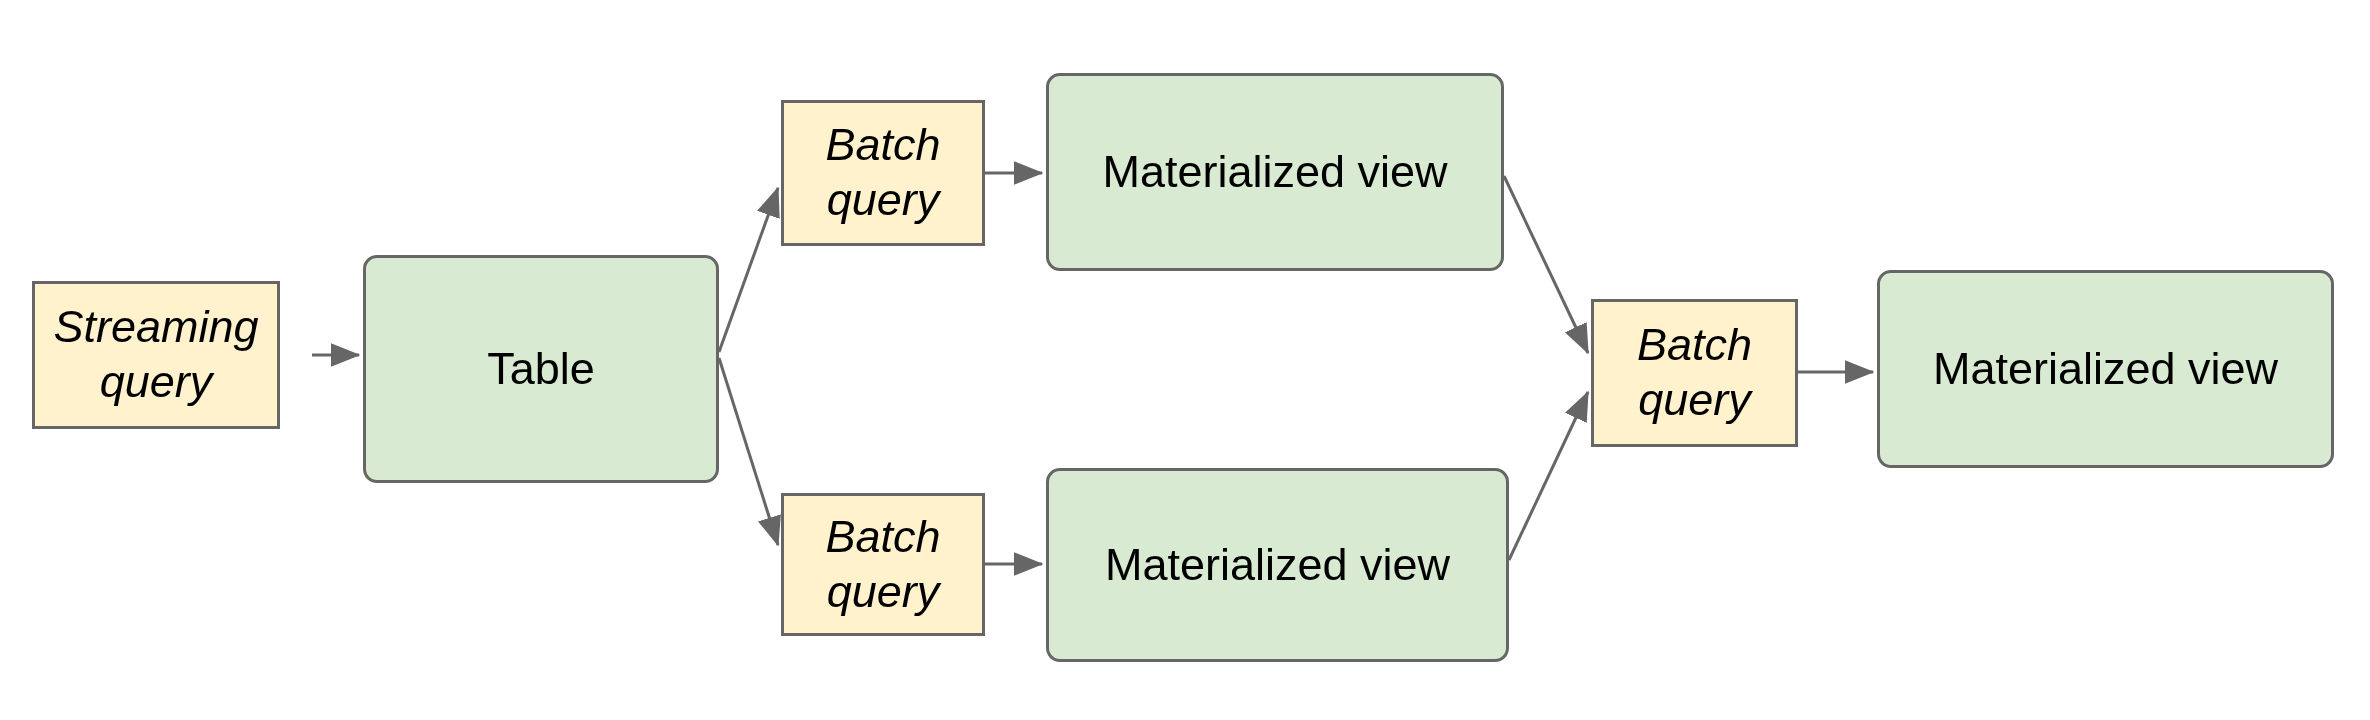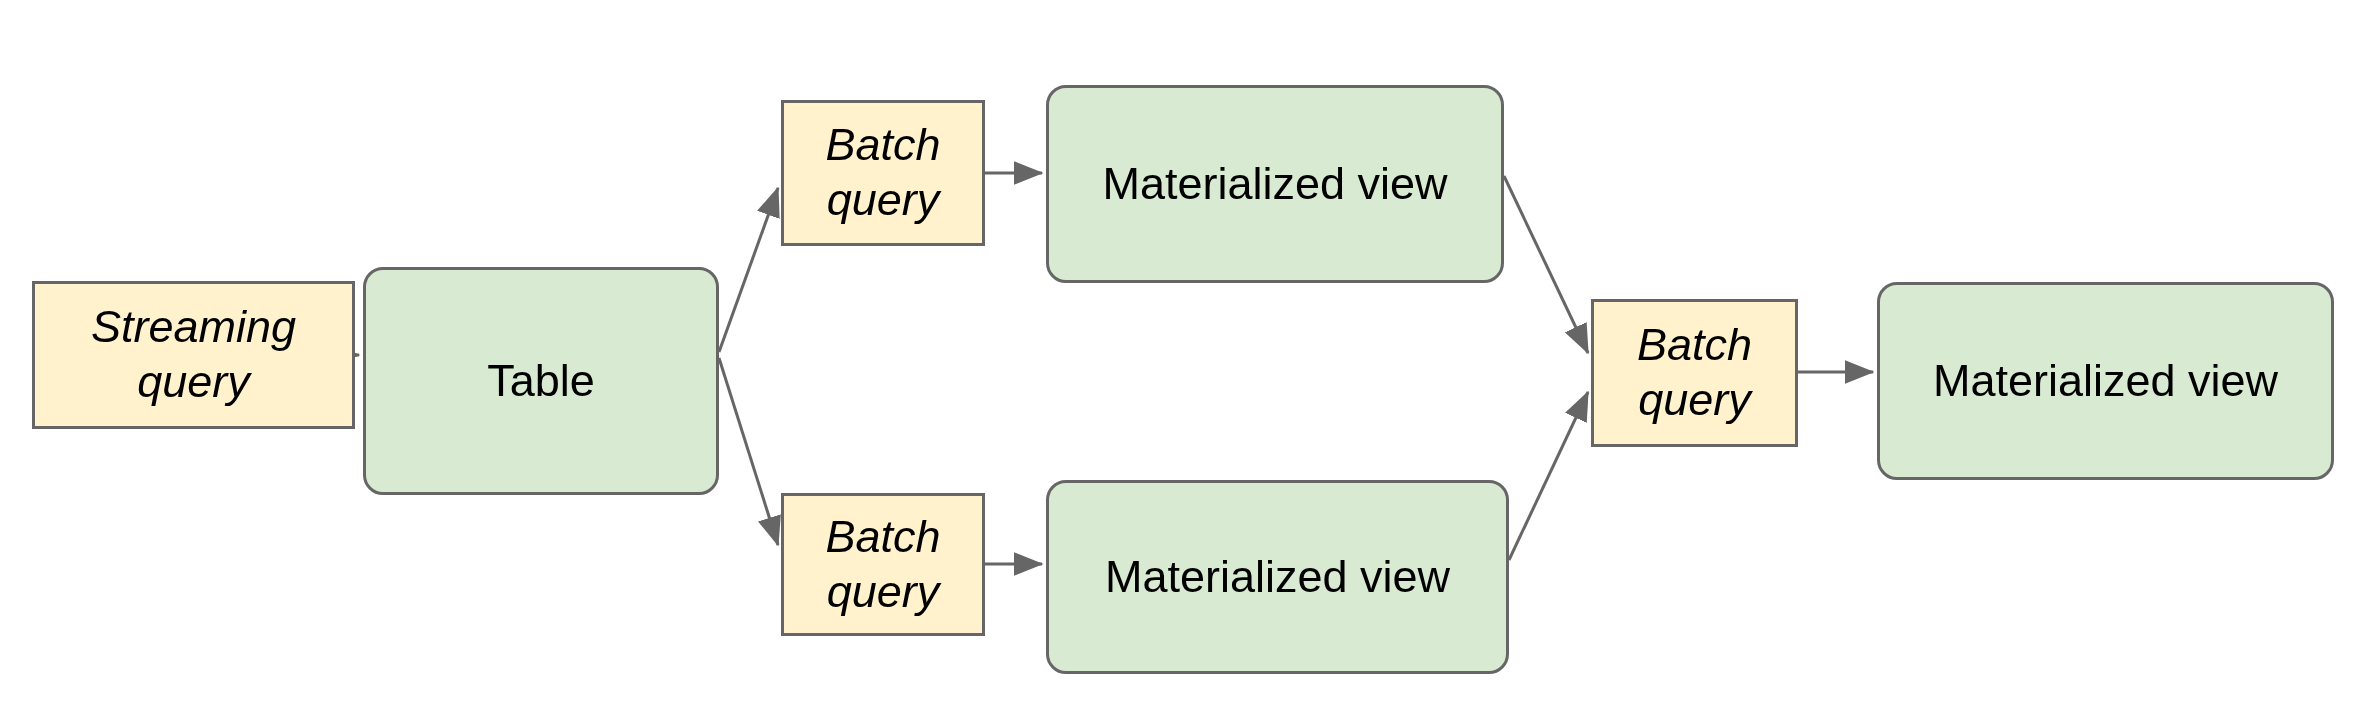--- a/index.html
+++ b/index.html
@@ -32,24 +32,24 @@
     align-items: center;
     justify-content: center;
     text-align: center;
     border: 3px solid var(--box-border);
     color: var(--text);
     font-size: 45px;
     line-height: 1.22;
   }
   .node .lbl { display: block; padding: 0 14px; }
   .query { background: var(--query-fill); border-radius: 0; font-style: italic; }
-  .view  { background: var(--view-fill);  border-radius: 20px; margin-top: 12px; }
+  .view  { background: var(--view-fill);  border-radius: 14px; }
 
   
-  #n-streaming   { left: 32px;   top: 281px; width: 323px; height: 148px; }
+  #n-streaming   { left: 32px;   top: 281px; width: 248px; height: 148px; }
   #n-table       { left: 363px;  top: 255px; width: 356px; height: 228px; }
   #n-batch-top   { left: 781px;  top: 100px; width: 204px; height: 146px; }
   #n-mv-top      { left: 1046px; top: 73px;  width: 458px; height: 198px; }
   #n-batch-bot   { left: 781px;  top: 493px; width: 204px; height: 143px; }
   #n-mv-bot      { left: 1046px; top: 468px; width: 463px; height: 194px; }
   #n-batch-merge { left: 1591px; top: 299px; width: 207px; height: 148px; }
   #n-mv-final    { left: 1877px; top: 270px; width: 457px; height: 198px; }
 </style>
 </head>
 <body style="background: rgb(255, 255, 255);">

